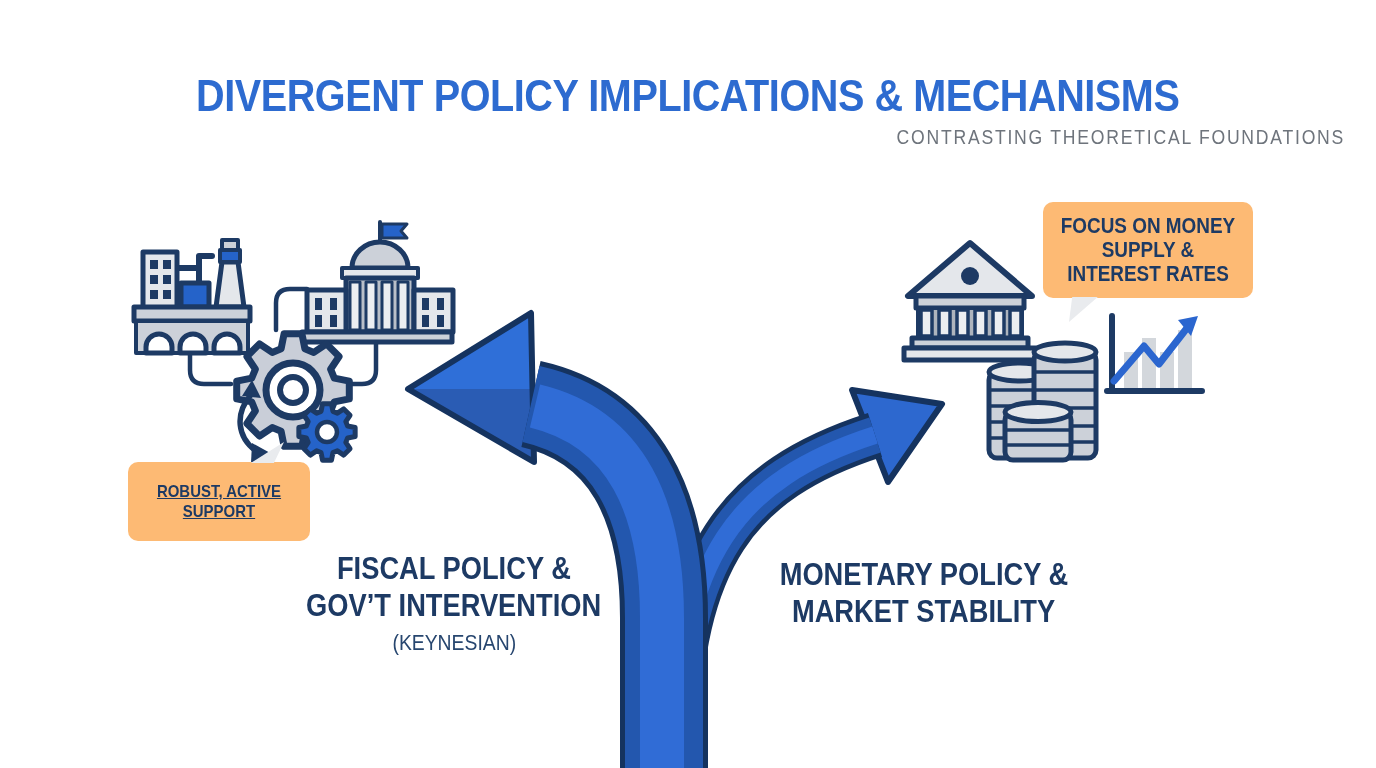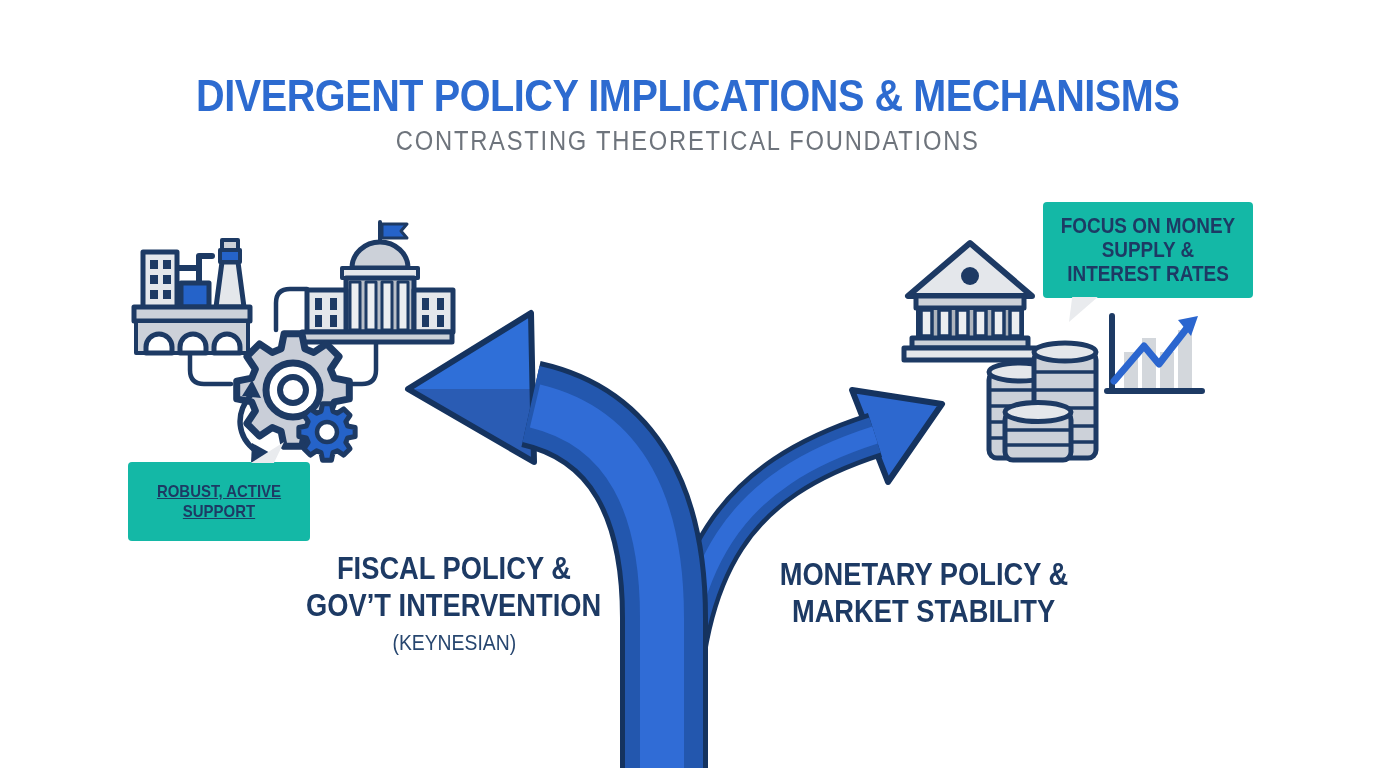--- a/index.html
+++ b/index.html
@@ -8,25 +8,25 @@
     background:#ffffff;
     font-family:"Liberation Sans", sans-serif;
     padding-left:44px;
   }
   .condensed { transform:scaleX(0.88); transform-origin:50% 50%; display:inline-block; white-space:nowrap; }
   .hdr-title {
     position:absolute; left:0; top:70px; width:1376px; text-align:center;
     font-size:45px; font-weight:bold; color:#2d6bd0; letter-spacing:-0.5px;
   }
   .hdr-sub {
-    position:absolute; left:0; top:126px; width:1376px; text-align:center;
-    font-size:27px; font-weight:normal; color:#6e747c; letter-spacing:2px;
+    position:absolute; left:0; top:126px; width:1376px; text-align:right;
+    font-size:20px; font-weight:normal; color:#6e747c; letter-spacing:2px;
   }
   .bubble {
-    position:absolute; background:#14b8a6; border-radius:4px;
+    position:absolute; background:#fdba74; border-radius:10px;
     display:flex; align-items:center; justify-content:flex-end;
     color:#1d3a64; font-weight:bold; text-align:center; line-height:1.12;
   }
   .bubble .tail { position:absolute; background:#e9ebee; }
   .bubble-left { left:128px; top:462px; width:182px; height:79px; font-size:17px;text-decoration:underline; }
   .bubble-left .tail { top:-20px; right:26px; width:36px; height:21px;
     clip-path:polygon(100% 0, 8% 100%, 72% 100%); }
   .bubble-right { left:1043px; top:202px; width:210px; height:96px; font-size:21.5px; }
   .bubble-right .tail { bottom:-24px; left:26px; width:40px; height:25px;
     clip-path:polygon(8% 0, 72% 0, 0 100%); }

